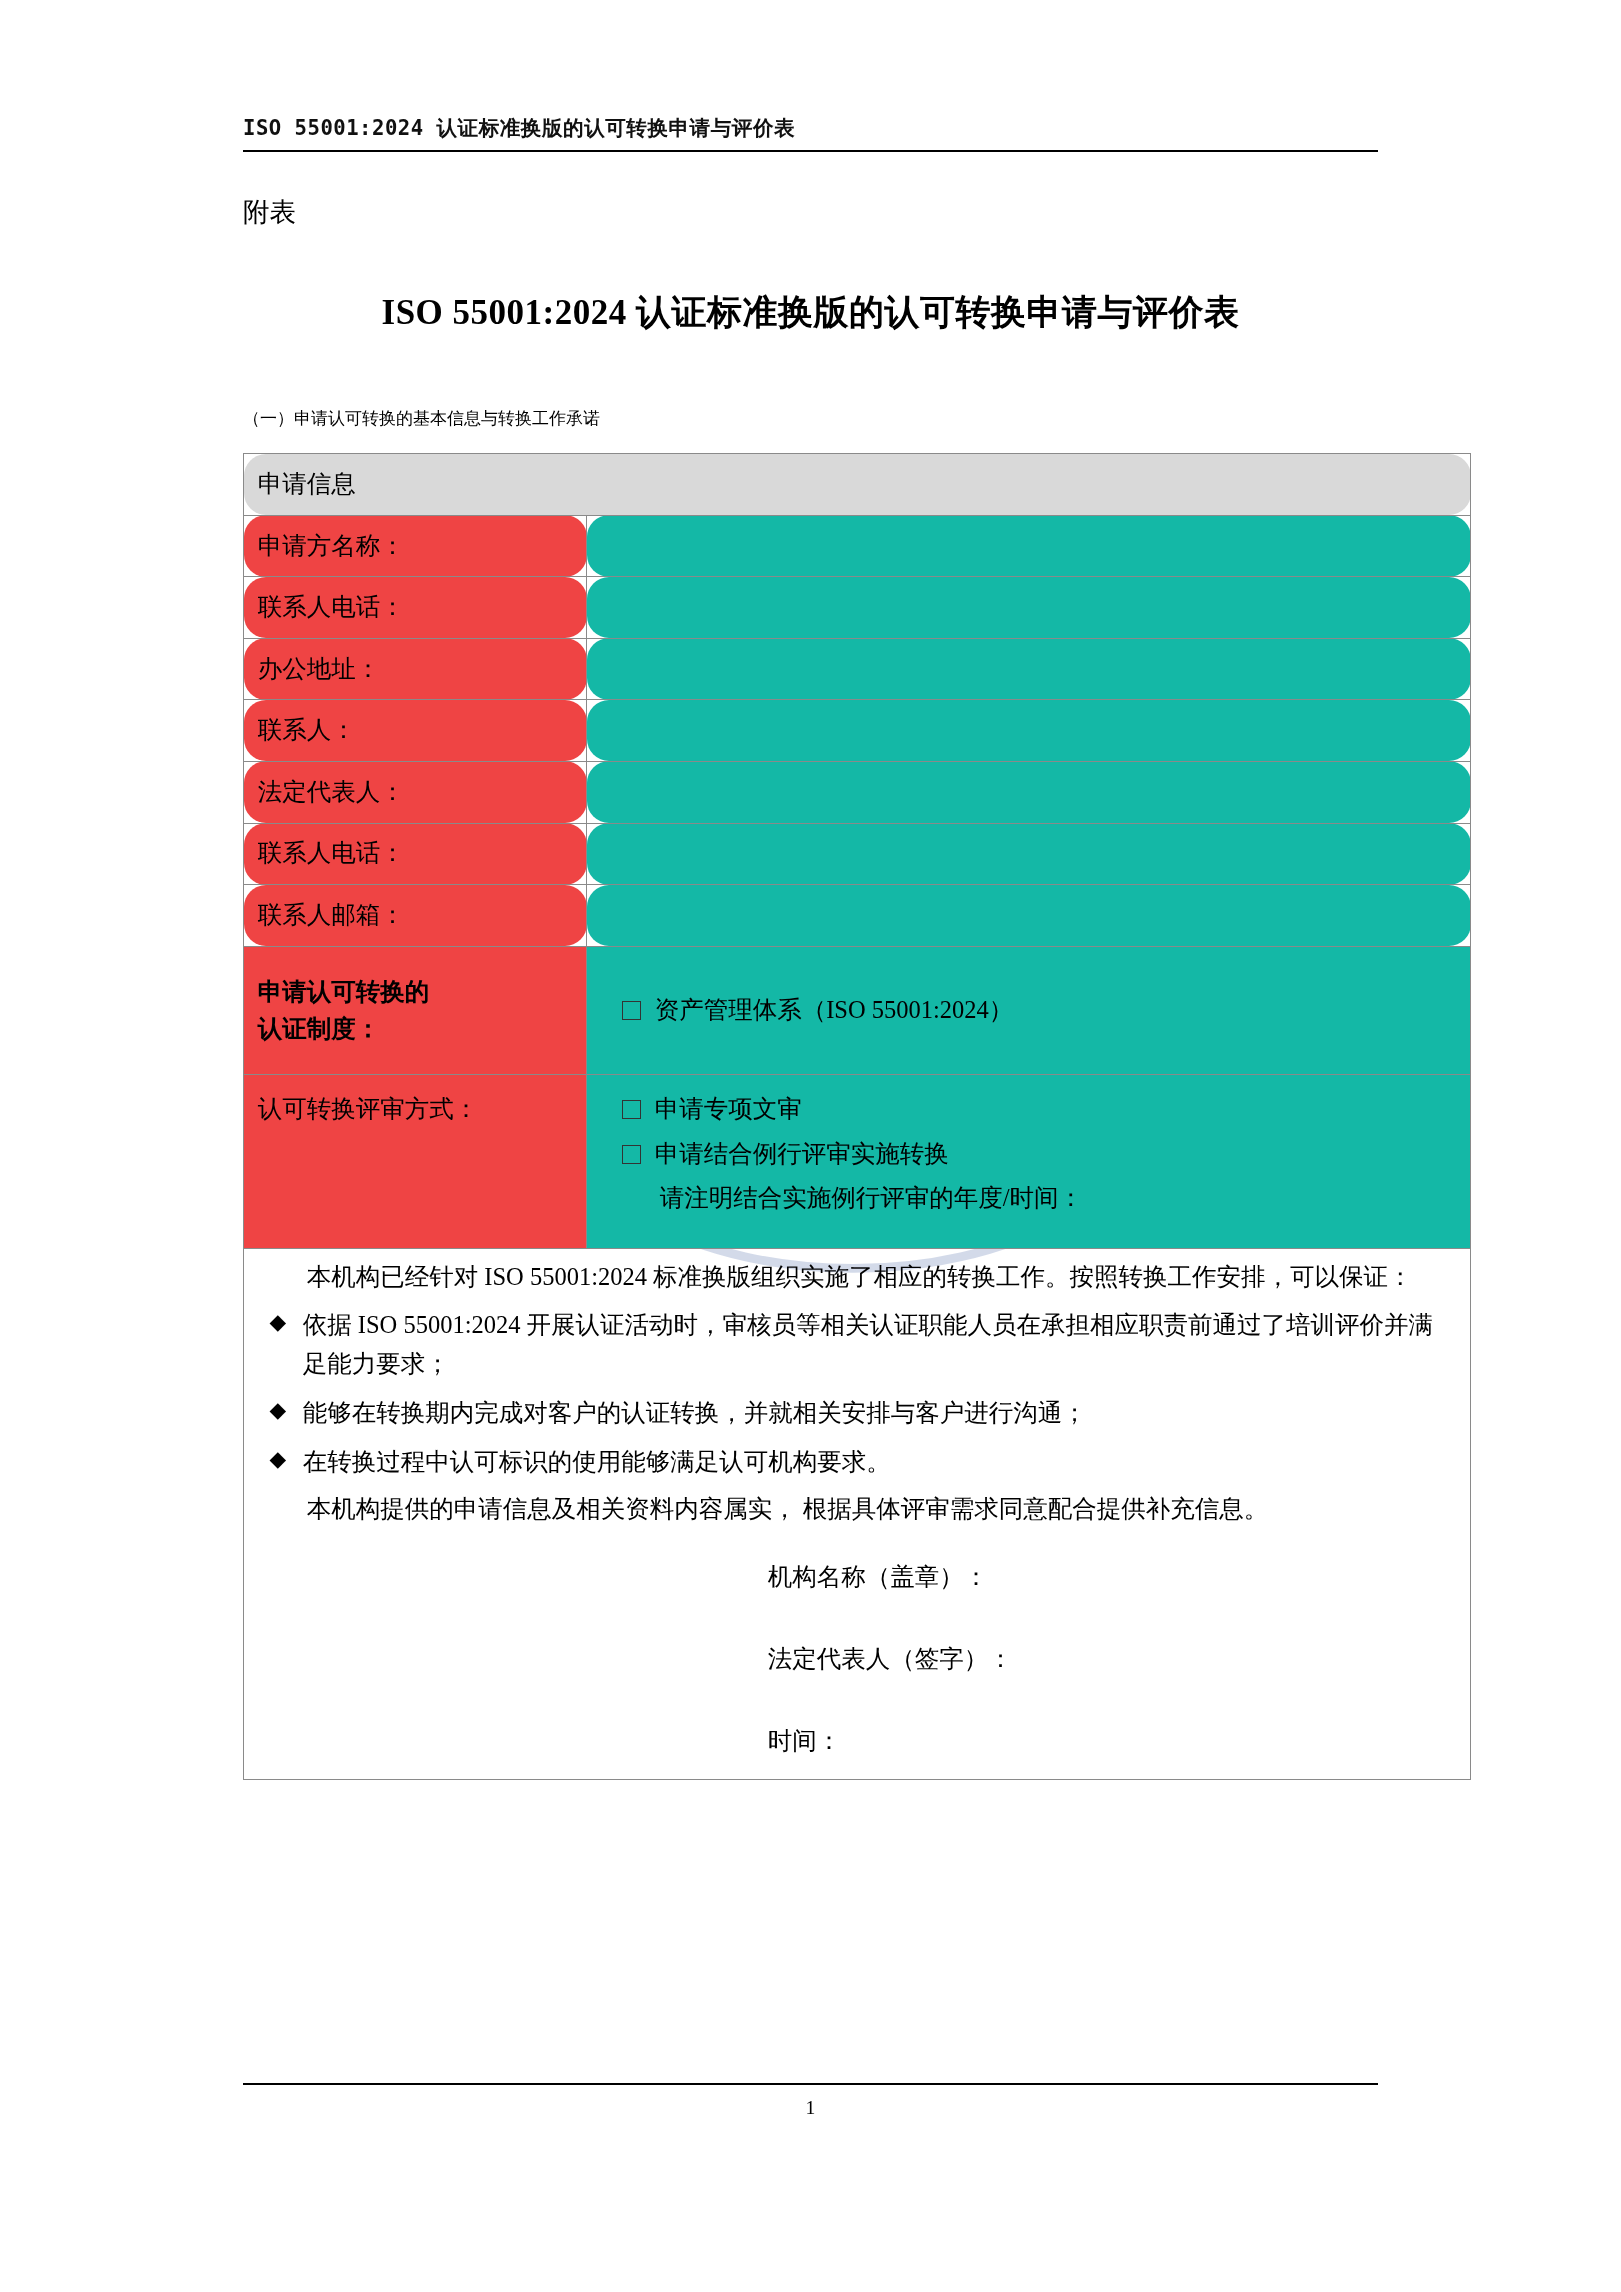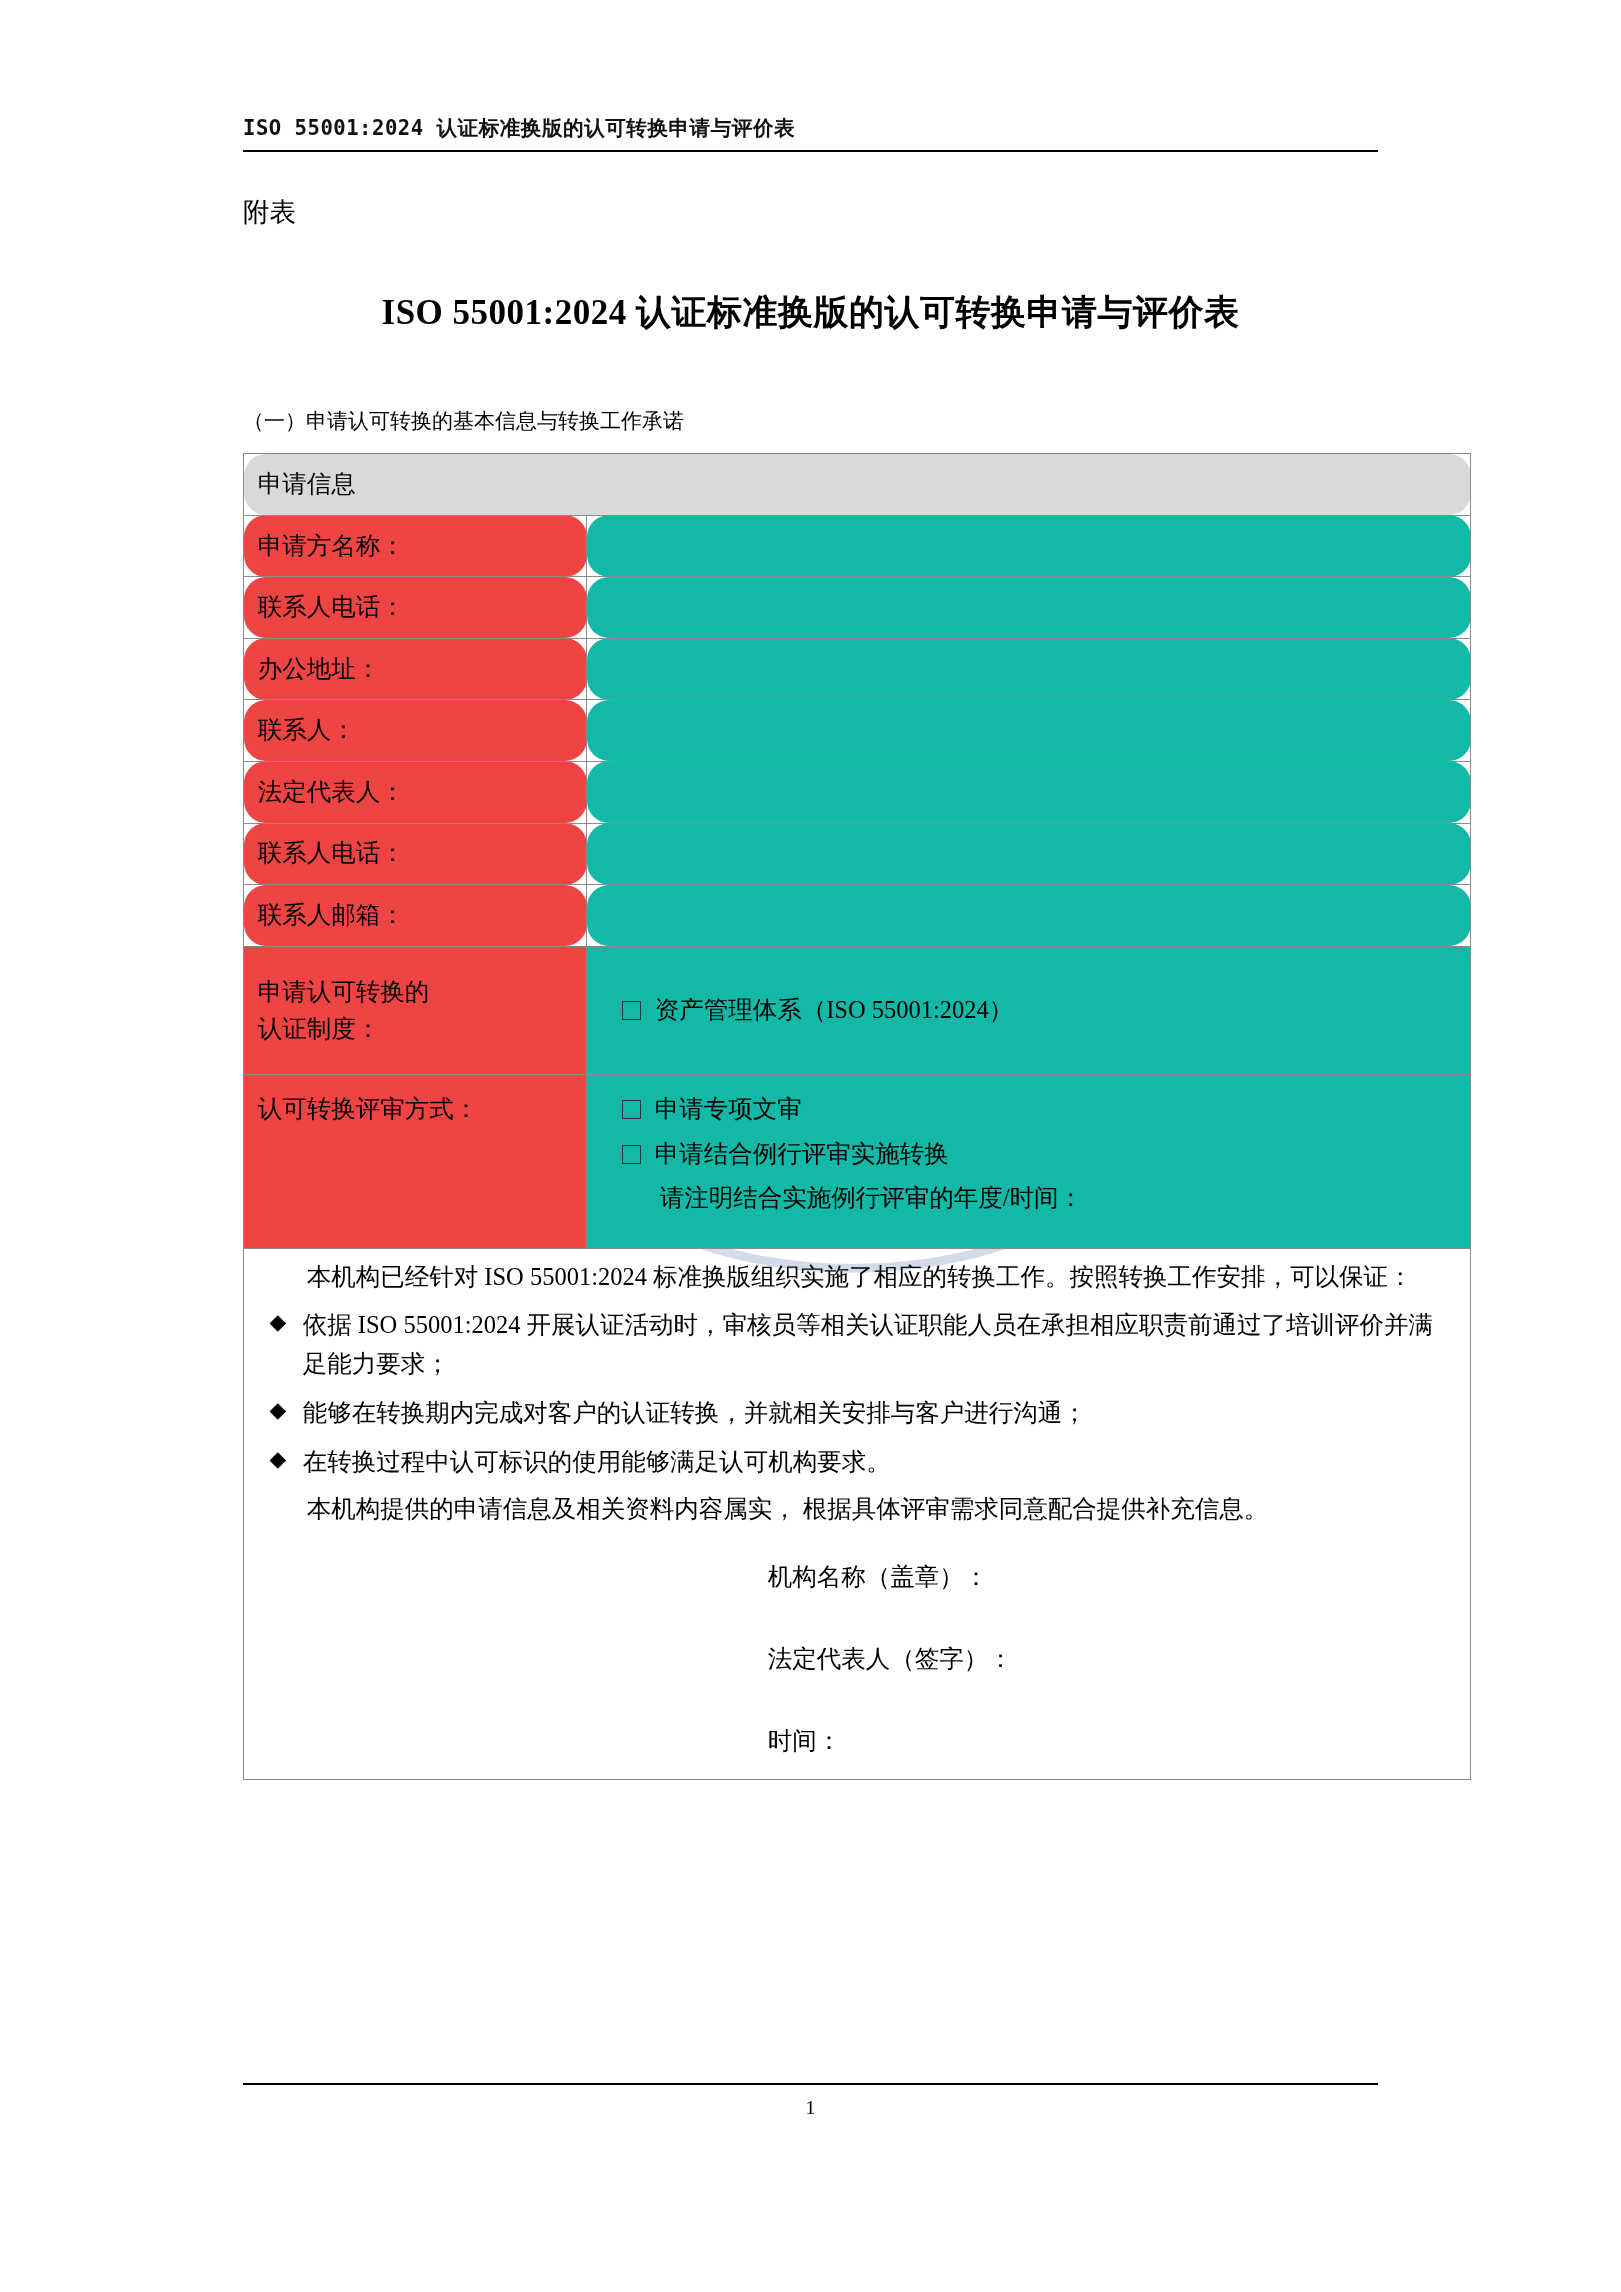--- a/index.html
+++ b/index.html
@@ -84,21 +84,21 @@
     text-align: center;
     font-size: 35px;
     font-weight: bold;
     font-family: "Liberation Serif", serif;
     letter-spacing: 0.5px;
   }
   .section-label {
     position: absolute;
     left: 243px;
     top: 407px;
-    font-size: 21px;
+    font-size: 17px;
     font-family: "Liberation Serif", serif;
   }
 
   
   .form-table {
     position: absolute;
     left: 243px;
     top: 453px;
     width: 1227px;
     border-collapse: collapse;
@@ -138,20 +138,21 @@
   .opt-line {
     white-space: nowrap;
     padding-left: 21.6px;
   }
   .note-line {
     padding-left: 59px;
     white-space: nowrap;
   }
   .tall-label {
     line-height: 1.9;
+    font-weight: bold;
   }
 
   .commit-cell {
     padding: 15.7px 27.4px 27.4px 27.4px;
     font-size: 24.5px;
     line-height: 1.65;
   }
   .commit-p {
     text-indent: 2em;
     margin: 0 0 3.9px 0;

